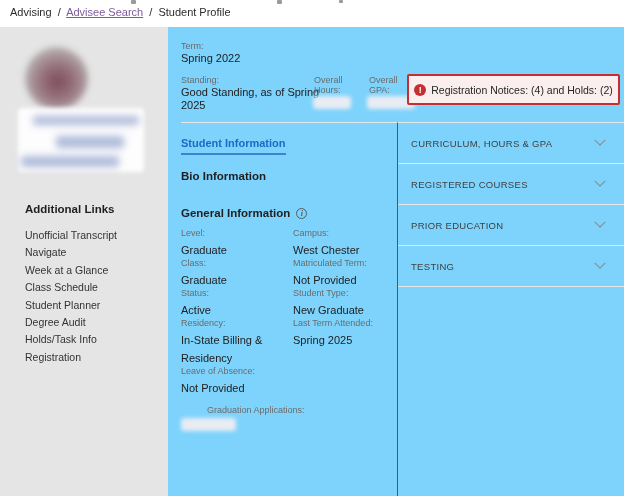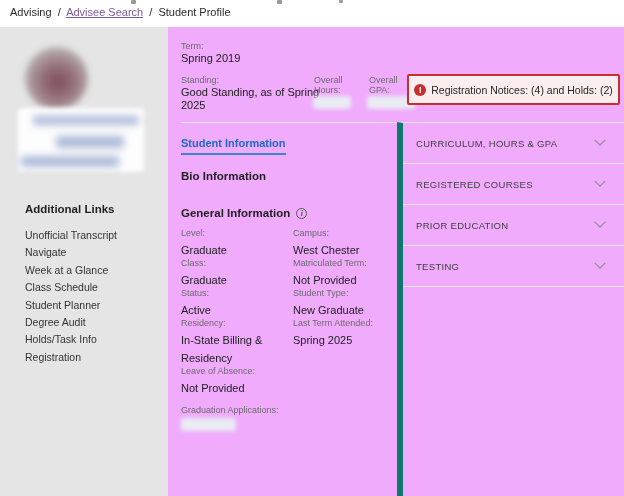--- a/index.html
+++ b/index.html
@@ -27,21 +27,21 @@
                border-radius:4px; filter:blur(2px); }
   .name-line { position:absolute; background:#aebad8; border-radius:3px; filter:blur(3px); }
   .nl1 { top:8px;  left:15px; width:106px; height:9px;  }
   .nl2 { top:28px; left:38px; width:68px;  height:12px; }
   .nl3 { top:48px; left:3px;  width:98px;  height:11px; }
   .addl-heading { position:absolute; top:176px; left:25px; font-size:11.5px; font-weight:bold; color:#1f1f1f; }
   .addl-links { position:absolute; top:200px; left:25px; list-style:none; }
   .addl-links li { font-size:10.5px; color:#333; line-height:17.4px; cursor:pointer; }
 
   
-  .content { position:absolute; top:27px; left:168px; right:0; bottom:0; background:#f0abfc; }
+  .content { position:absolute; top:27px; left:168px; right:0; bottom:0; background:#7dd3fc; }
 
   
   .summary { position:relative; height:95px; }
   .fld-label { font-size:9px; color:#6b6b6b; }
   .fld-value { font-size:11px; color:#212121; line-height:13px; }
   .term-label   { position:absolute; top:14px; left:13px; }
   .term-value   { position:absolute; top:25px; left:13px; }
   .stand-label  { position:absolute; top:48px; left:13px; }
   .stand-value  { position:absolute; top:59px; left:13px; width:140px; }
   .hours-label  { position:absolute; top:48px; left:146px; width:38px; line-height:10px; }
@@ -53,38 +53,38 @@
             border:2px solid #c62f2f; background:#fbeeee; border-radius:2px;
             display:flex; align-items:center; justify-content:center; gap:5px; cursor:pointer; }
   .notice-text { font-size:10.5px; color:#262626; }
   .excl-icon { width:12px; height:12px; border-radius:50%; background:#c62f2f; color:#fff;
                font-size:9px; font-weight:bold; line-height:12px; text-align:center; flex:0 0 auto; }
   .excl-icon::before { content:"!"; }
 
   
   .columns { display:flex; height:374px; }
   .col-left { margin-left:13px; width:216px; border-top:1px solid #e6e6e6; padding-top:10px; }
-  .col-right { width:227px; border-left:6px solid #0f766e; border-top:1px solid #e6e6e6; }
+  .col-right { width:227px; border-left:1px solid #0f766e; border-top:1px solid #e6e6e6; }
 
   .tab-active { display:inline-block; font-size:11px; font-weight:bold; color:#1a6ac5;
                 border-bottom:2px solid #3c84cf; padding-bottom:4px; cursor:pointer; }
   .sec-heading { font-size:11.5px; font-weight:bold; color:#1f1f1f; }
   .bio-heading { margin-top:15px; }
   .general-heading { margin-top:25px; display:flex; align-items:center; gap:6px; }
   .info-icon { display:inline-flex; width:11px; height:11px; border:1px solid #5a5a5a; border-radius:50%;
                align-items:center; justify-content:center; font-size:8px; color:#5a5a5a; cursor:pointer;
                font-family:"Liberation Serif", serif; font-style:italic; }
   .info-icon::before { content:"i"; }
 
   .gen-grid { margin-top:9px; display:grid; grid-template-columns:112px 104px; row-gap:0; }
   .cell .fld-label { display:block; margin-bottom:2px; }
   .cell .fld-value { width:105px; }
 
   .grad-heading { margin-top:19px; }
-  .grad-label { display:block; margin-top:9px; }
+  .grad-label { display:block; margin-top:9px;margin-left:26px; }
   .grad-val { position:static; display:block; width:55px; height:13px; margin-top:3px; }
 
   
   .acc-row { height:41px; border-bottom:1px solid #e6e6e6; display:flex; align-items:center;
              justify-content:space-between; padding:0 20px 0 13px; cursor:pointer; }
   .acc-label { font-size:9.5px; letter-spacing:0.3px; color:#404040; }
   .chev { width:8px; height:8px; border-right:1.3px solid #8a8a8a; border-bottom:1.3px solid #8a8a8a;
           transform:rotate(45deg) translate(-2px,-2px); }
 </style>
 </head>
@@ -121,21 +121,21 @@
       <li>Degree Audit</li>
       <li>Holds/Task Info</li>
       <li>Registration</li>
     </ul>
   </aside>
 
   <main class="content">
 
     <section class="summary">
       <span class="fld-label term-label">Term:</span>
-      <span class="fld-value term-value">Spring 2019</span>
+      <span class="fld-value term-value">Spring 2022</span>
       <span class="fld-label stand-label">Standing:</span>
       <span class="fld-value stand-value">Good Standing, as of Spring 2025</span>
       <span class="fld-label hours-label">Overall Hours:</span>
       <span class="blur-val hours-val"></span>
       <span class="fld-label gpa-label">Overall GPA:</span>
       <span class="blur-val gpa-val"></span>
       <div class="notice">
         <span class="excl-icon"></span>
         <span class="notice-text">Registration Notices: (4) and Holds: (2)</span>
       </div>

